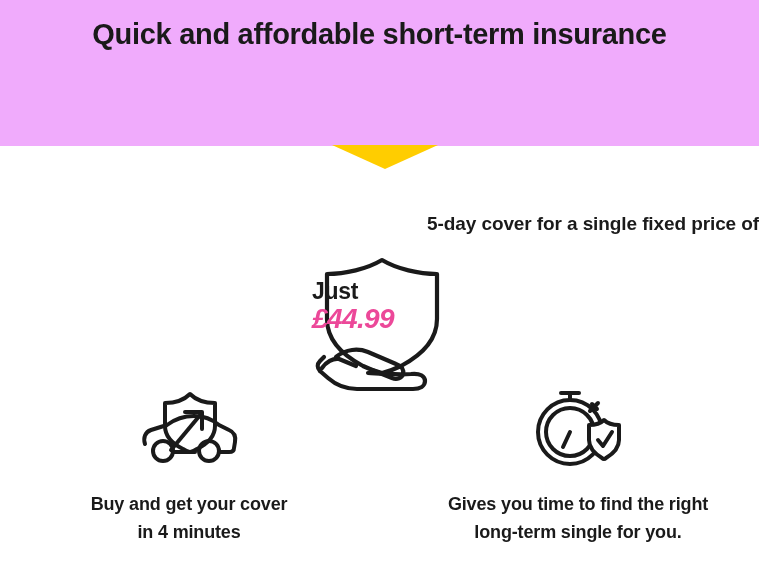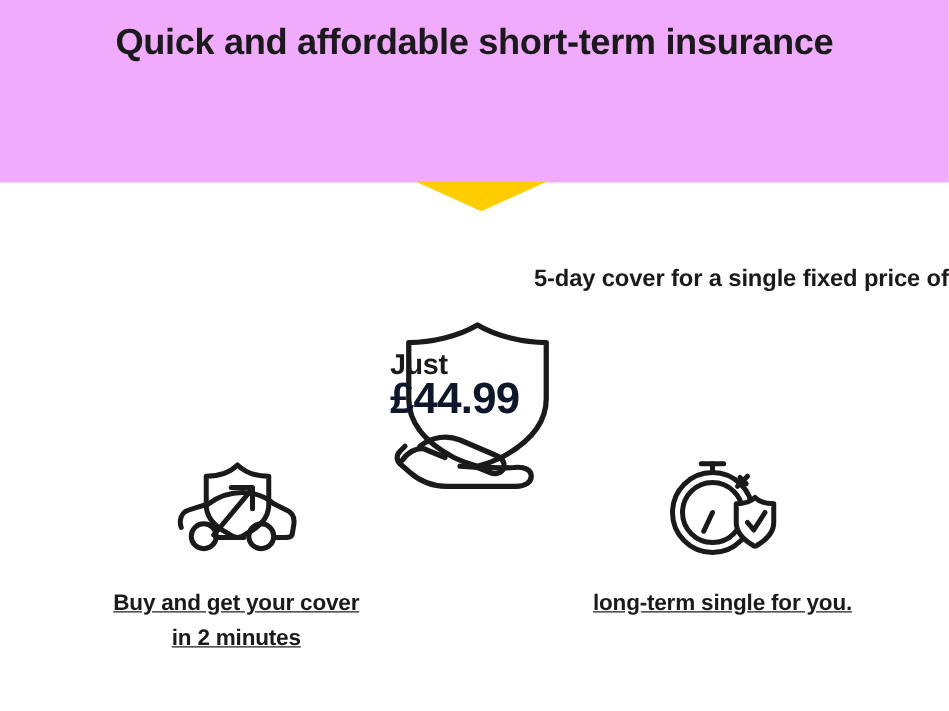--- a/index.html
+++ b/index.html
@@ -99,33 +99,33 @@
     pointer-events: none;
   }
   .price-just {
     font-size: 23px;
     font-weight: 700;
     line-height: 26px;
     color: #1a1a1a;
     letter-spacing: -0.3px;
   }
   .price-amount {
-    font-size: 35px;
+    font-size: 28px;
     font-weight: 700;
     line-height: 30px;
-    color: #0f172a;
+    color: #ec4899;
     letter-spacing: -0.6px;
+    font-style: italic;
   }
 
   
   .benefit {
     position: absolute;
-    top: 364px;
+    top: 386px;
     width: 320px;
-    text-decoration: underline;
   }
   .benefit-left  { left: 29px; }
   .benefit-right { left: 418px; }
 
   .benefit-icon {
     width: 320px;
     height: 82px;
     display: flex;
     align-items: flex-end;
     justify-content: center;
@@ -192,21 +192,21 @@
                L92 42 C97 44 99 48 98 54 L97 60
                C97 63 95 64 92 64 L82 64"></path>
       <path d="M58 64 L36 64"></path>
 
       <circle cx="26" cy="63" r="10"></circle>
       <circle cx="72" cy="63" r="10"></circle>
     </svg>
   </div>
   <div class="benefit-caption">
     <span class="line">Buy and get your cover</span>
-    <span class="line">in 2 minutes</span>
+    <span class="line">in 4 minutes</span>
   </div>
 </div>
 
 <div class="benefit benefit-right">
   <div class="benefit-icon">
     <svg width="92" height="80" viewBox="0 0 92 80" fill="none" stroke="#1a1a1a" stroke-width="4" stroke-linecap="round" stroke-linejoin="round">
 
       <circle cx="38" cy="44" r="32"></circle>
       <circle cx="38" cy="44" r="24"></circle>
 
@@ -218,15 +218,16 @@
       <path d="M60 16 L65 21"></path>
       <path d="M58 23 L66 15"></path>
 
       <path d="M57 37 C62 37 68 36 72 32 C76 36 82 37 87 37
                L87 52 C87 61 79 67 74 70 C73 71 72 71 72 71
                C72 71 71 71 70 70 C65 67 57 61 57 52 Z" fill="#ffffff"></path>
       <path d="M66 52 L71 58 L80 44"></path>
     </svg>
   </div>
   <div class="benefit-caption">
+    <span class="line">Gives you time to find the right</span>
     <span class="line">long-term single for you.</span>
   </div>
 </div>
 
 </body></html>

